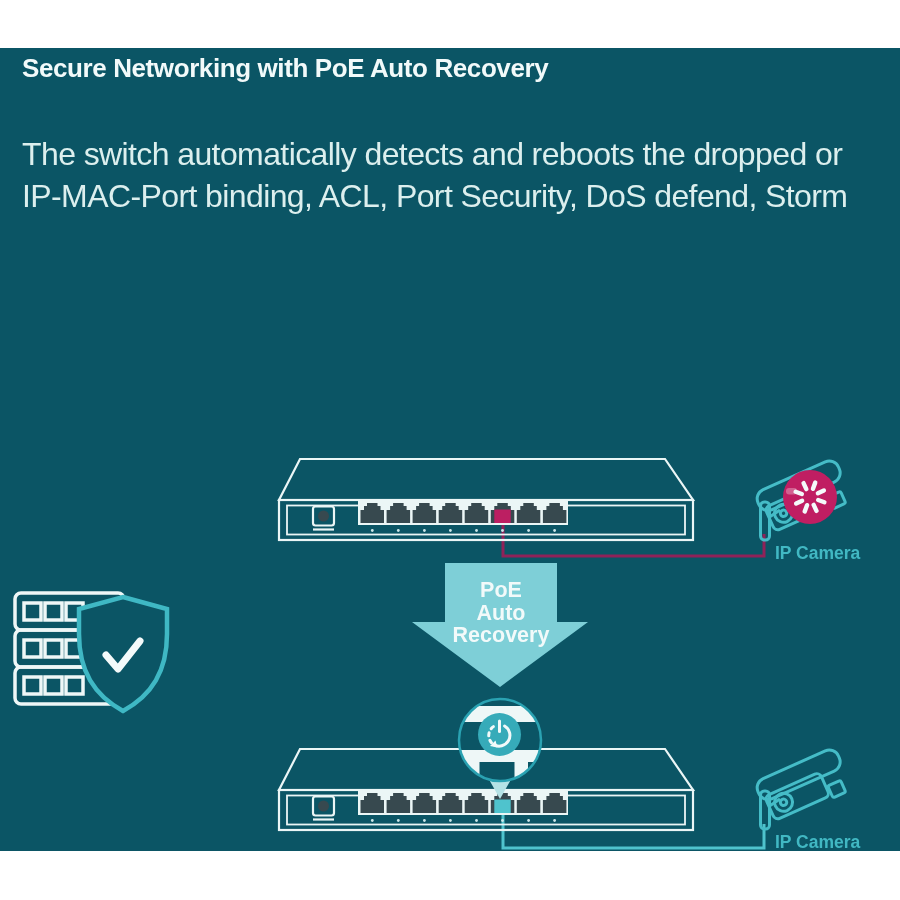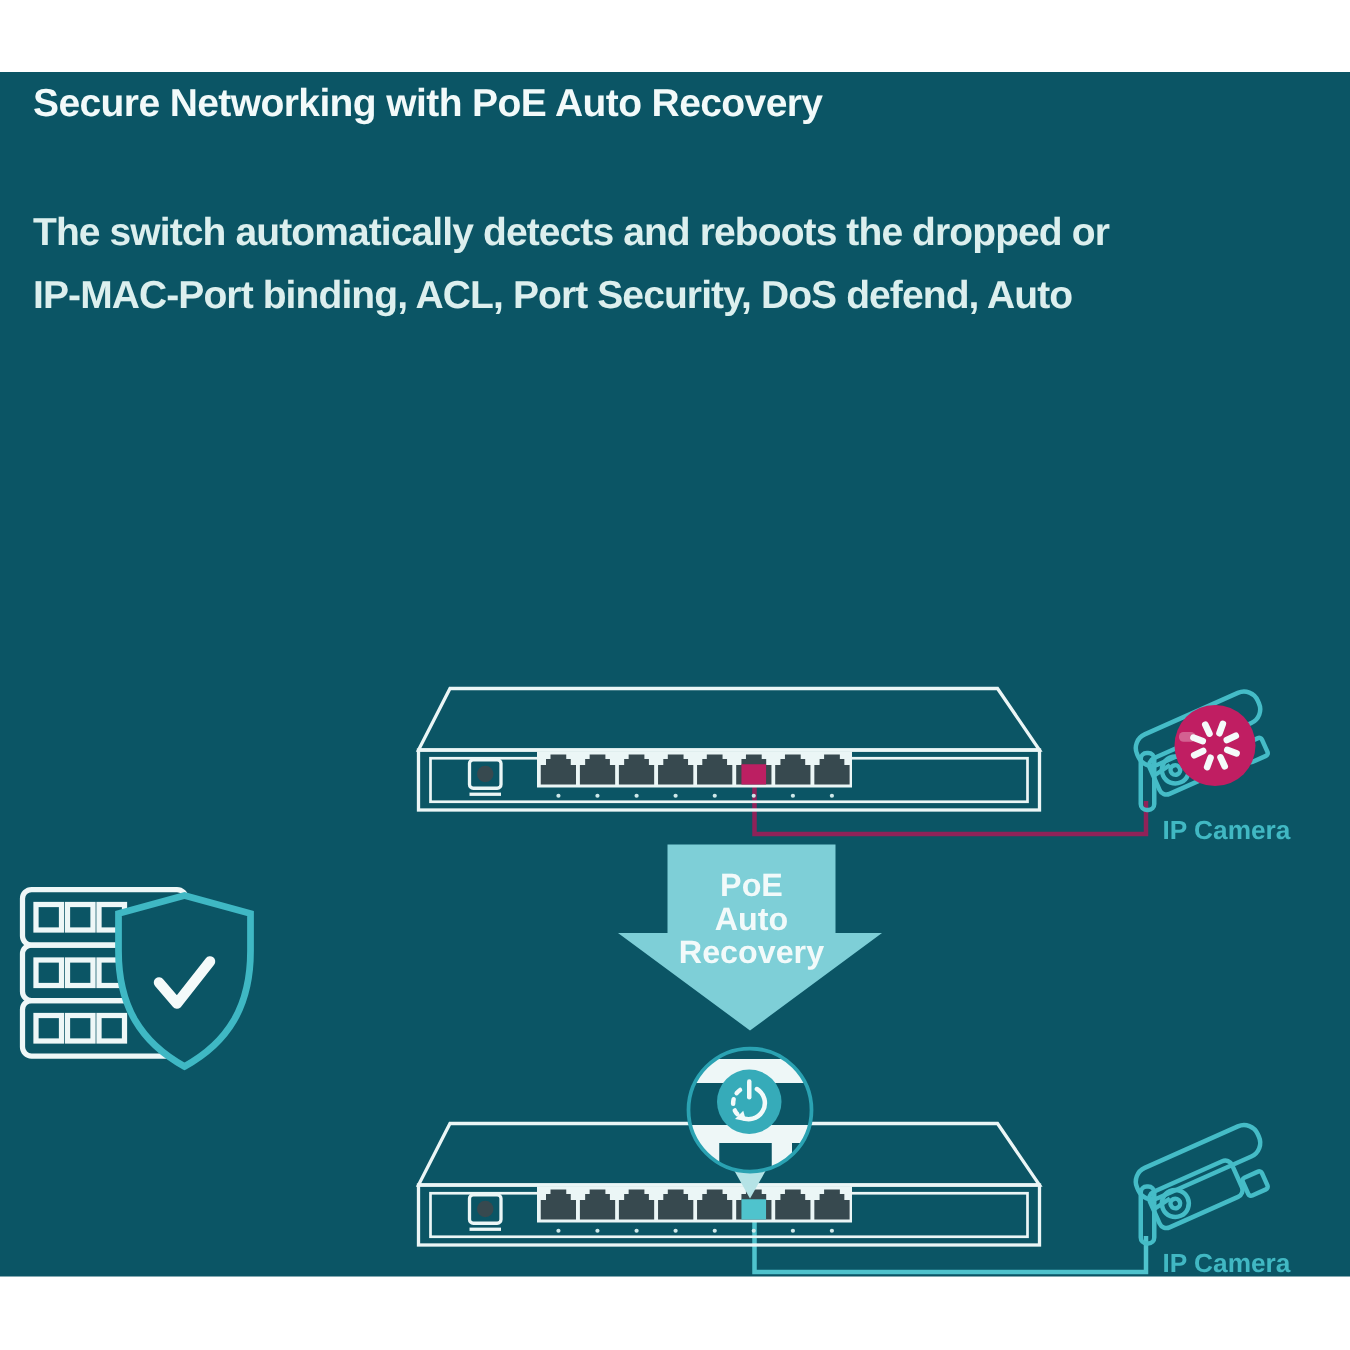--- a/index.html
+++ b/index.html
@@ -1,21 +1,21 @@
 <!DOCTYPE html>
 <html><head>
 <meta charset="utf-8">
 <style>
   html,body{margin:0;padding:0;background:#ffffff;}
   body{width:900px;height:900px;position:relative;font-family:"Liberation Sans",sans-serif;overflow:hidden;}
   .panel{position:absolute;left:0;top:48px;width:900px;height:803px;background:#0b5565;}
   .title{position:absolute;left:22px;top:53px;width:856px;font-size:26px;font-weight:600;
          letter-spacing:-0.4px;color:#f2fafa;}
   .bodytext{position:absolute;left:22px;top:133px;width:866px;color:#dcefee;
-            font-size:26px;letter-spacing:-0.6px;line-height:42px;font-weight:700;}
+            font-size:32px;letter-spacing:-0.6px;line-height:42px;font-weight:400;}
   .bodytext div{white-space:nowrap;}
   svg.diagram{position:absolute;left:0;top:0;width:900px;height:900px;}
   svg text{font-family:"Liberation Sans",sans-serif;}
   .outline-white{stroke:#ebf6f6;stroke-width:2.2;fill:none;}
   .outline-white-thin{stroke:#ebf6f6;stroke-width:1.8;fill:none;}
   .strip{fill:#ebf6f6;}
   .port{fill:#37494f;}
   .led{fill:#cfe9ea;}
   .cable-pink{stroke:#8f2259;stroke-width:3;fill:none;}
   .cable-teal{stroke:#4fc3cd;stroke-width:3;fill:none;}
@@ -37,21 +37,21 @@
 </style>
 </head>
 <body>
 
 <div class="panel"></div>
 
 <h1 class="title" style="margin:0;">Secure Networking with PoE Auto Recovery</h1>
 
 <div class="bodytext">
   <div>The switch automatically detects and reboots the dropped or</div>
-  <div>IP-MAC-Port binding, ACL, Port Security, DoS defend, Auto</div>
+  <div>IP-MAC-Port binding, ACL, Port Security, DoS defend, Storm</div>
 </div>
 
 <svg class="diagram" viewBox="0 0 900 900">
   <defs>
     <g id="sw">
       <polygon class="outline-white" points="300,459 665,459 693,500 279,500"></polygon>
       <rect class="outline-white" x="279" y="500" width="414" height="40"></rect>
       <rect class="outline-white-thin" x="287" y="505.5" width="398" height="29"></rect>
       <rect class="outline-white" x="313" y="506.5" width="21" height="19" rx="2.5"></rect>
       <circle class="port" cx="323.5" cy="516" r="5.5"></circle>

